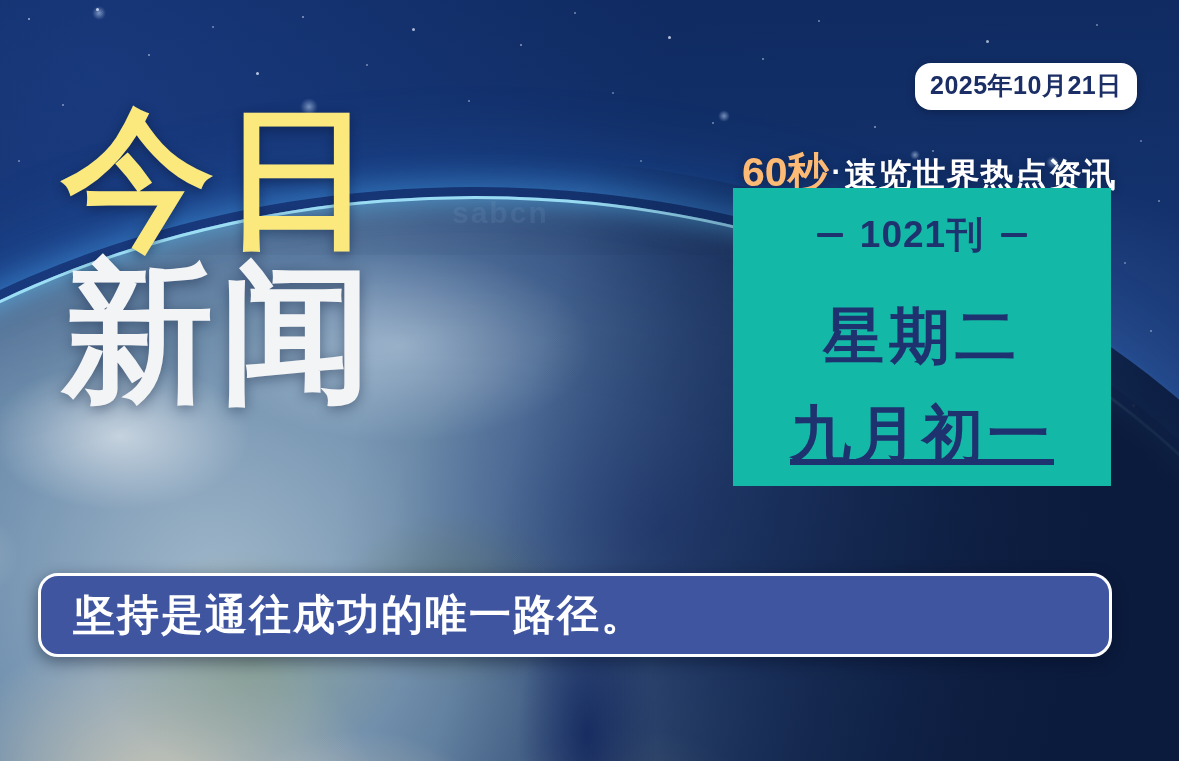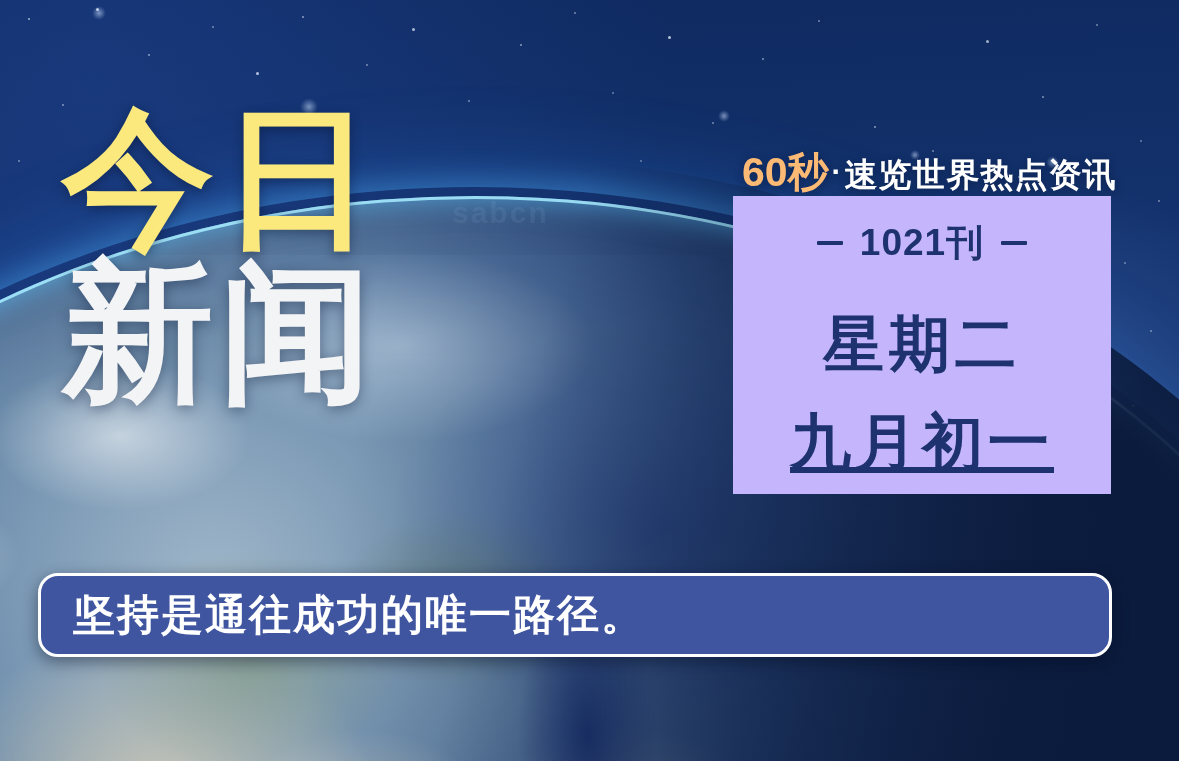--- a/index.html
+++ b/index.html
@@ -130,22 +130,22 @@
   .tagline .dot{
     font-size:30px;font-weight:700;color:#ffffff;padding:0 3px;
     position:relative;top:-4px;
   }
   .tagline .rest{
     font-size:33px;font-weight:700;color:#ffffff;letter-spacing:1px;
   }
 
   
   .card{
-    position:absolute;left:733px;top:196px;width:378px;height:298px;
-    background:#c4b5fd;
+    position:absolute;left:733px;top:188px;width:378px;height:298px;
+    background:#14b8a6;
     display:flex;flex-direction:column;align-items:center;
     justify-content:flex-start;
     padding-top:22px;
   }
   .card .issue{
     display:flex;align-items:center;gap:17px;
     color:#1e3270;font-size:37px;font-weight:700;letter-spacing:1px;
   }
   .card .issue .dash{
     display:inline-block;width:26px;height:4px;background:#1e3270;border-radius:1px;
@@ -245,20 +245,21 @@
     <div class="limb-mask"></div>
   </div>
 
   <div class="watermark">sabcn</div>
 
   <div class="headline">
     <div class="line1">今日</div>
     <div class="line2">新闻</div>
   </div>
 
+  <div class="date-pill">2025年10月21日</div>
 
   <div class="tagline">
     <span class="sec">60秒</span><span class="dot">·</span><span class="rest">速览世界热点资讯</span>
   </div>
 
   <div class="card">
     <div class="issue">
       <span class="dash"></span>
       <span>1021刊</span>
       <span class="dash"></span>

